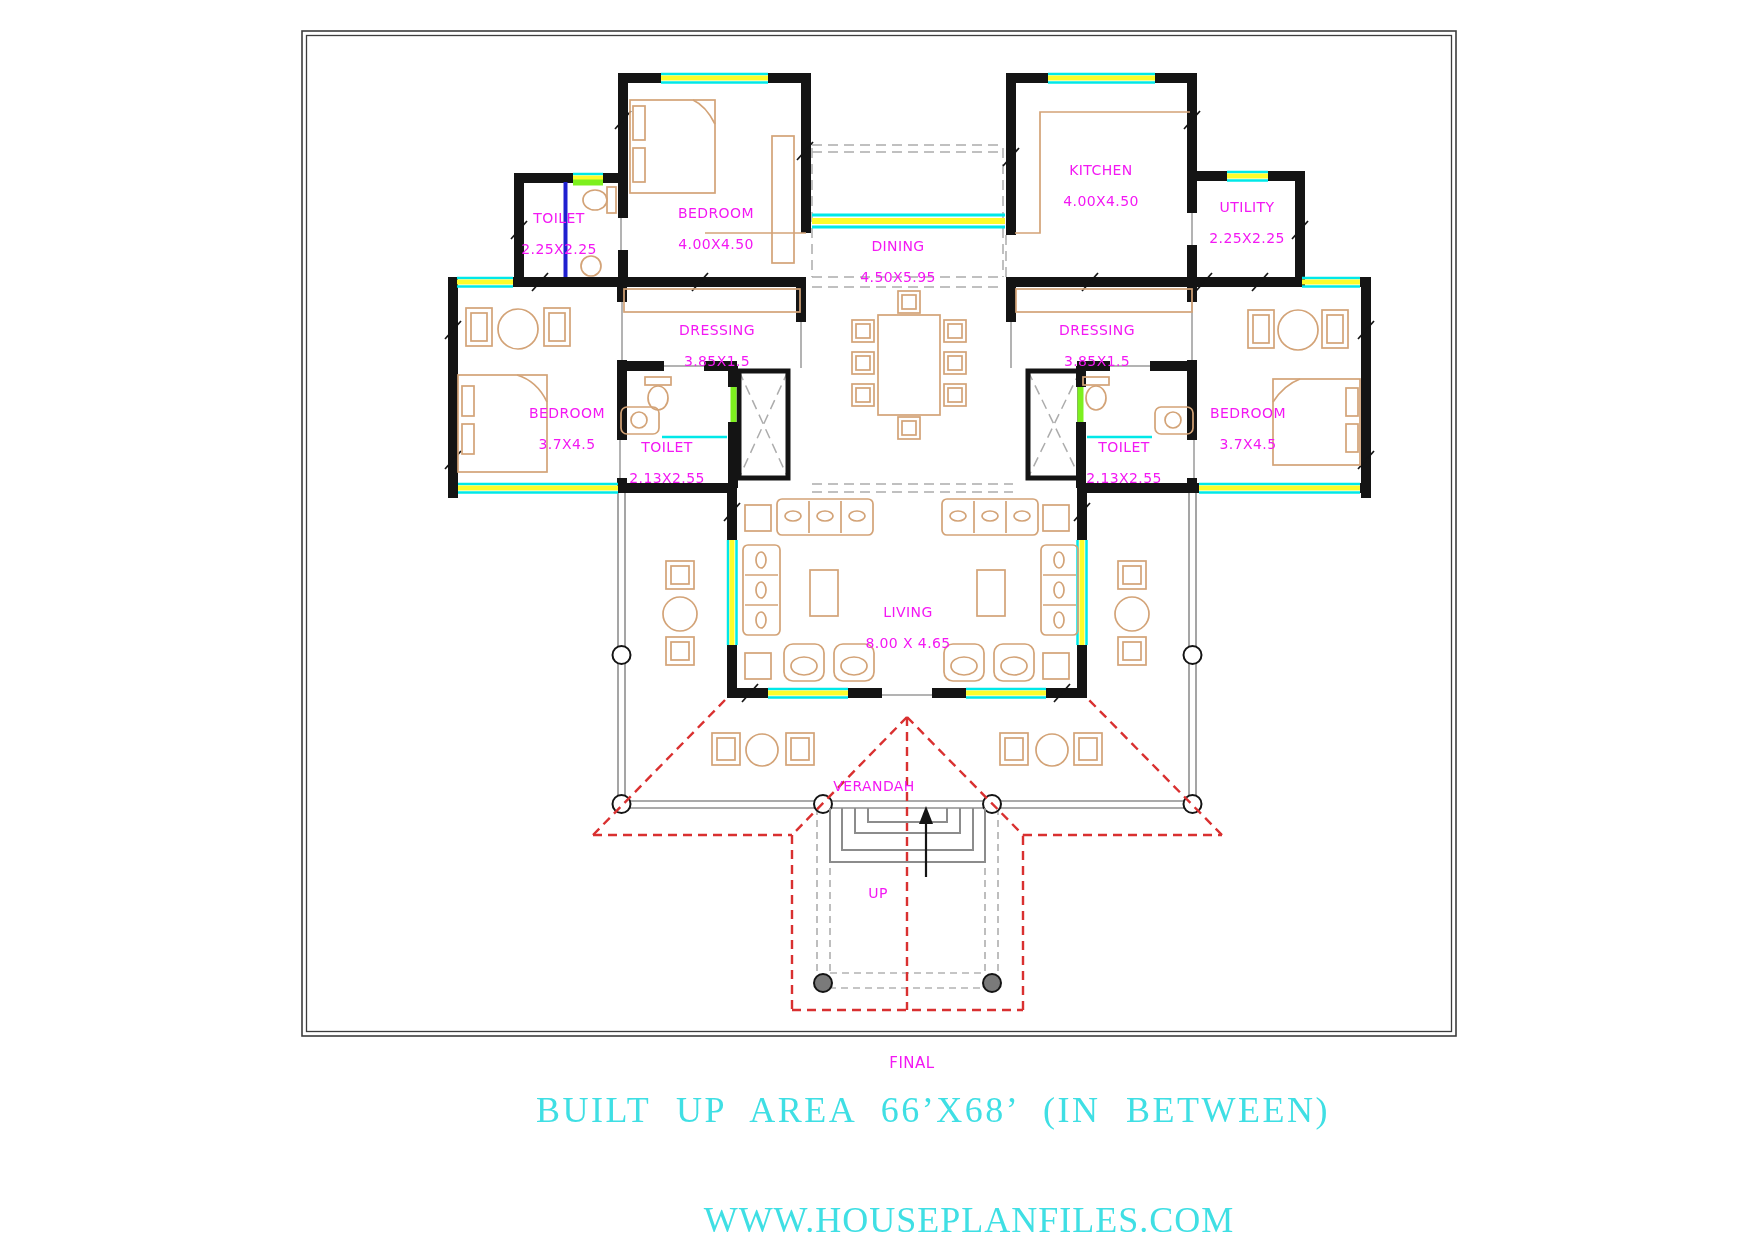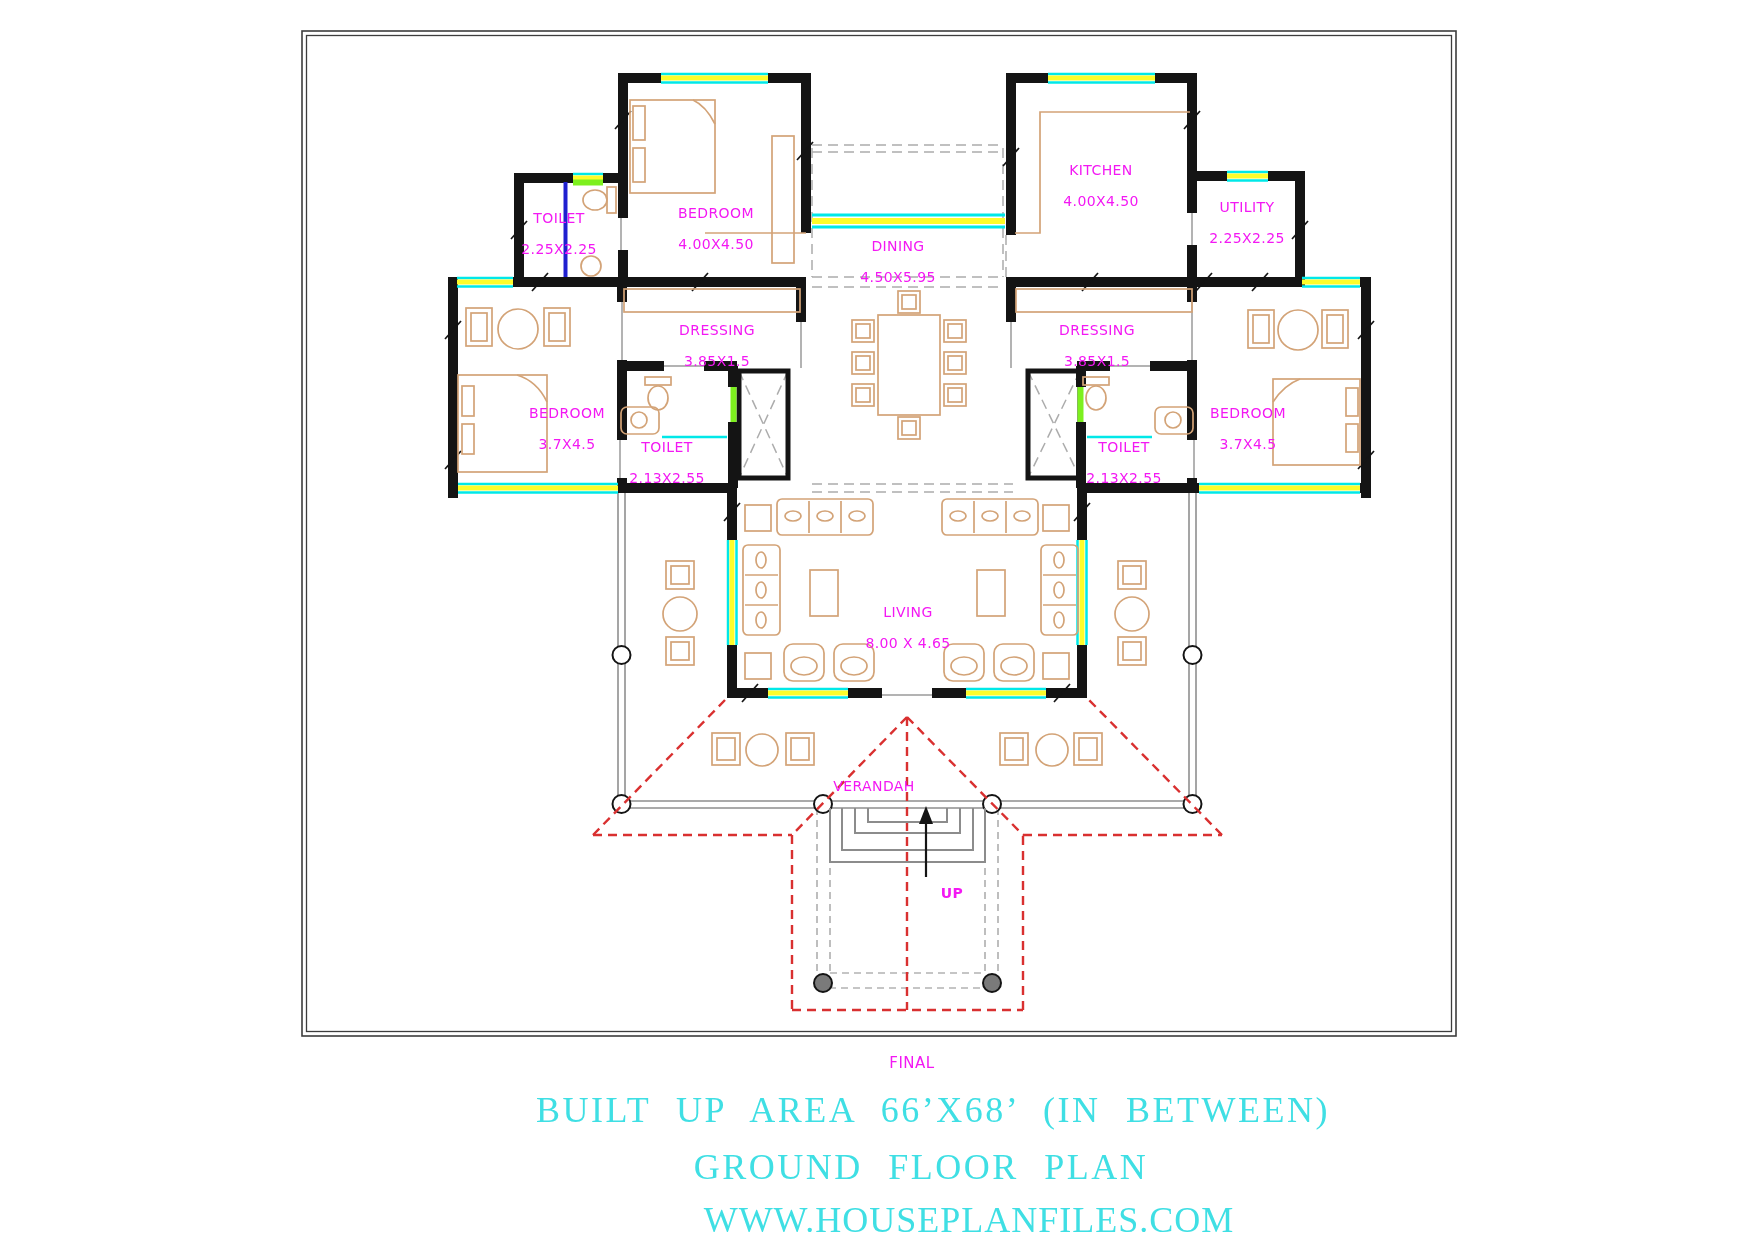--- a/index.html
+++ b/index.html
@@ -456,22 +456,21 @@
     <span class="ln">TOILET</span>
     <span class="ln">2.13X2.55</span>
   </div>
   <div class="lbl" style="left:908px;top:622px;">
     <span class="ln">LIVING</span>
     <span class="ln">8.00 X 4.65</span>
   </div>
   <div class="lbl" style="left:874px;top:780px;text-align:center;">
     <span class="ln">VERANDAH</span>
   </div>
-  <div class="lbl" style="left:952px;top:887px;font-weight:bold;">
+  <div class="lbl" style="left:878px;top:887px;">
     <span class="ln">UP</span>
   </div>
 
   <div class="final-lbl" style="left:912px;top:1063px;">FINAL</div>
   <div class="title-ln t1" style="left:933px;top:1110px;">BUILT UP AREA 66’X68’ (IN BETWEEN)</div>
-  <div class="title-ln t2" style="left:921px;top:1167px;">GROUND FLOOR PLAN</div>
   <div class="title-ln t3" style="left:969px;top:1220px;">WWW.HOUSEPLANFILES.COM</div>
 
 </div>
 
 </body></html>

